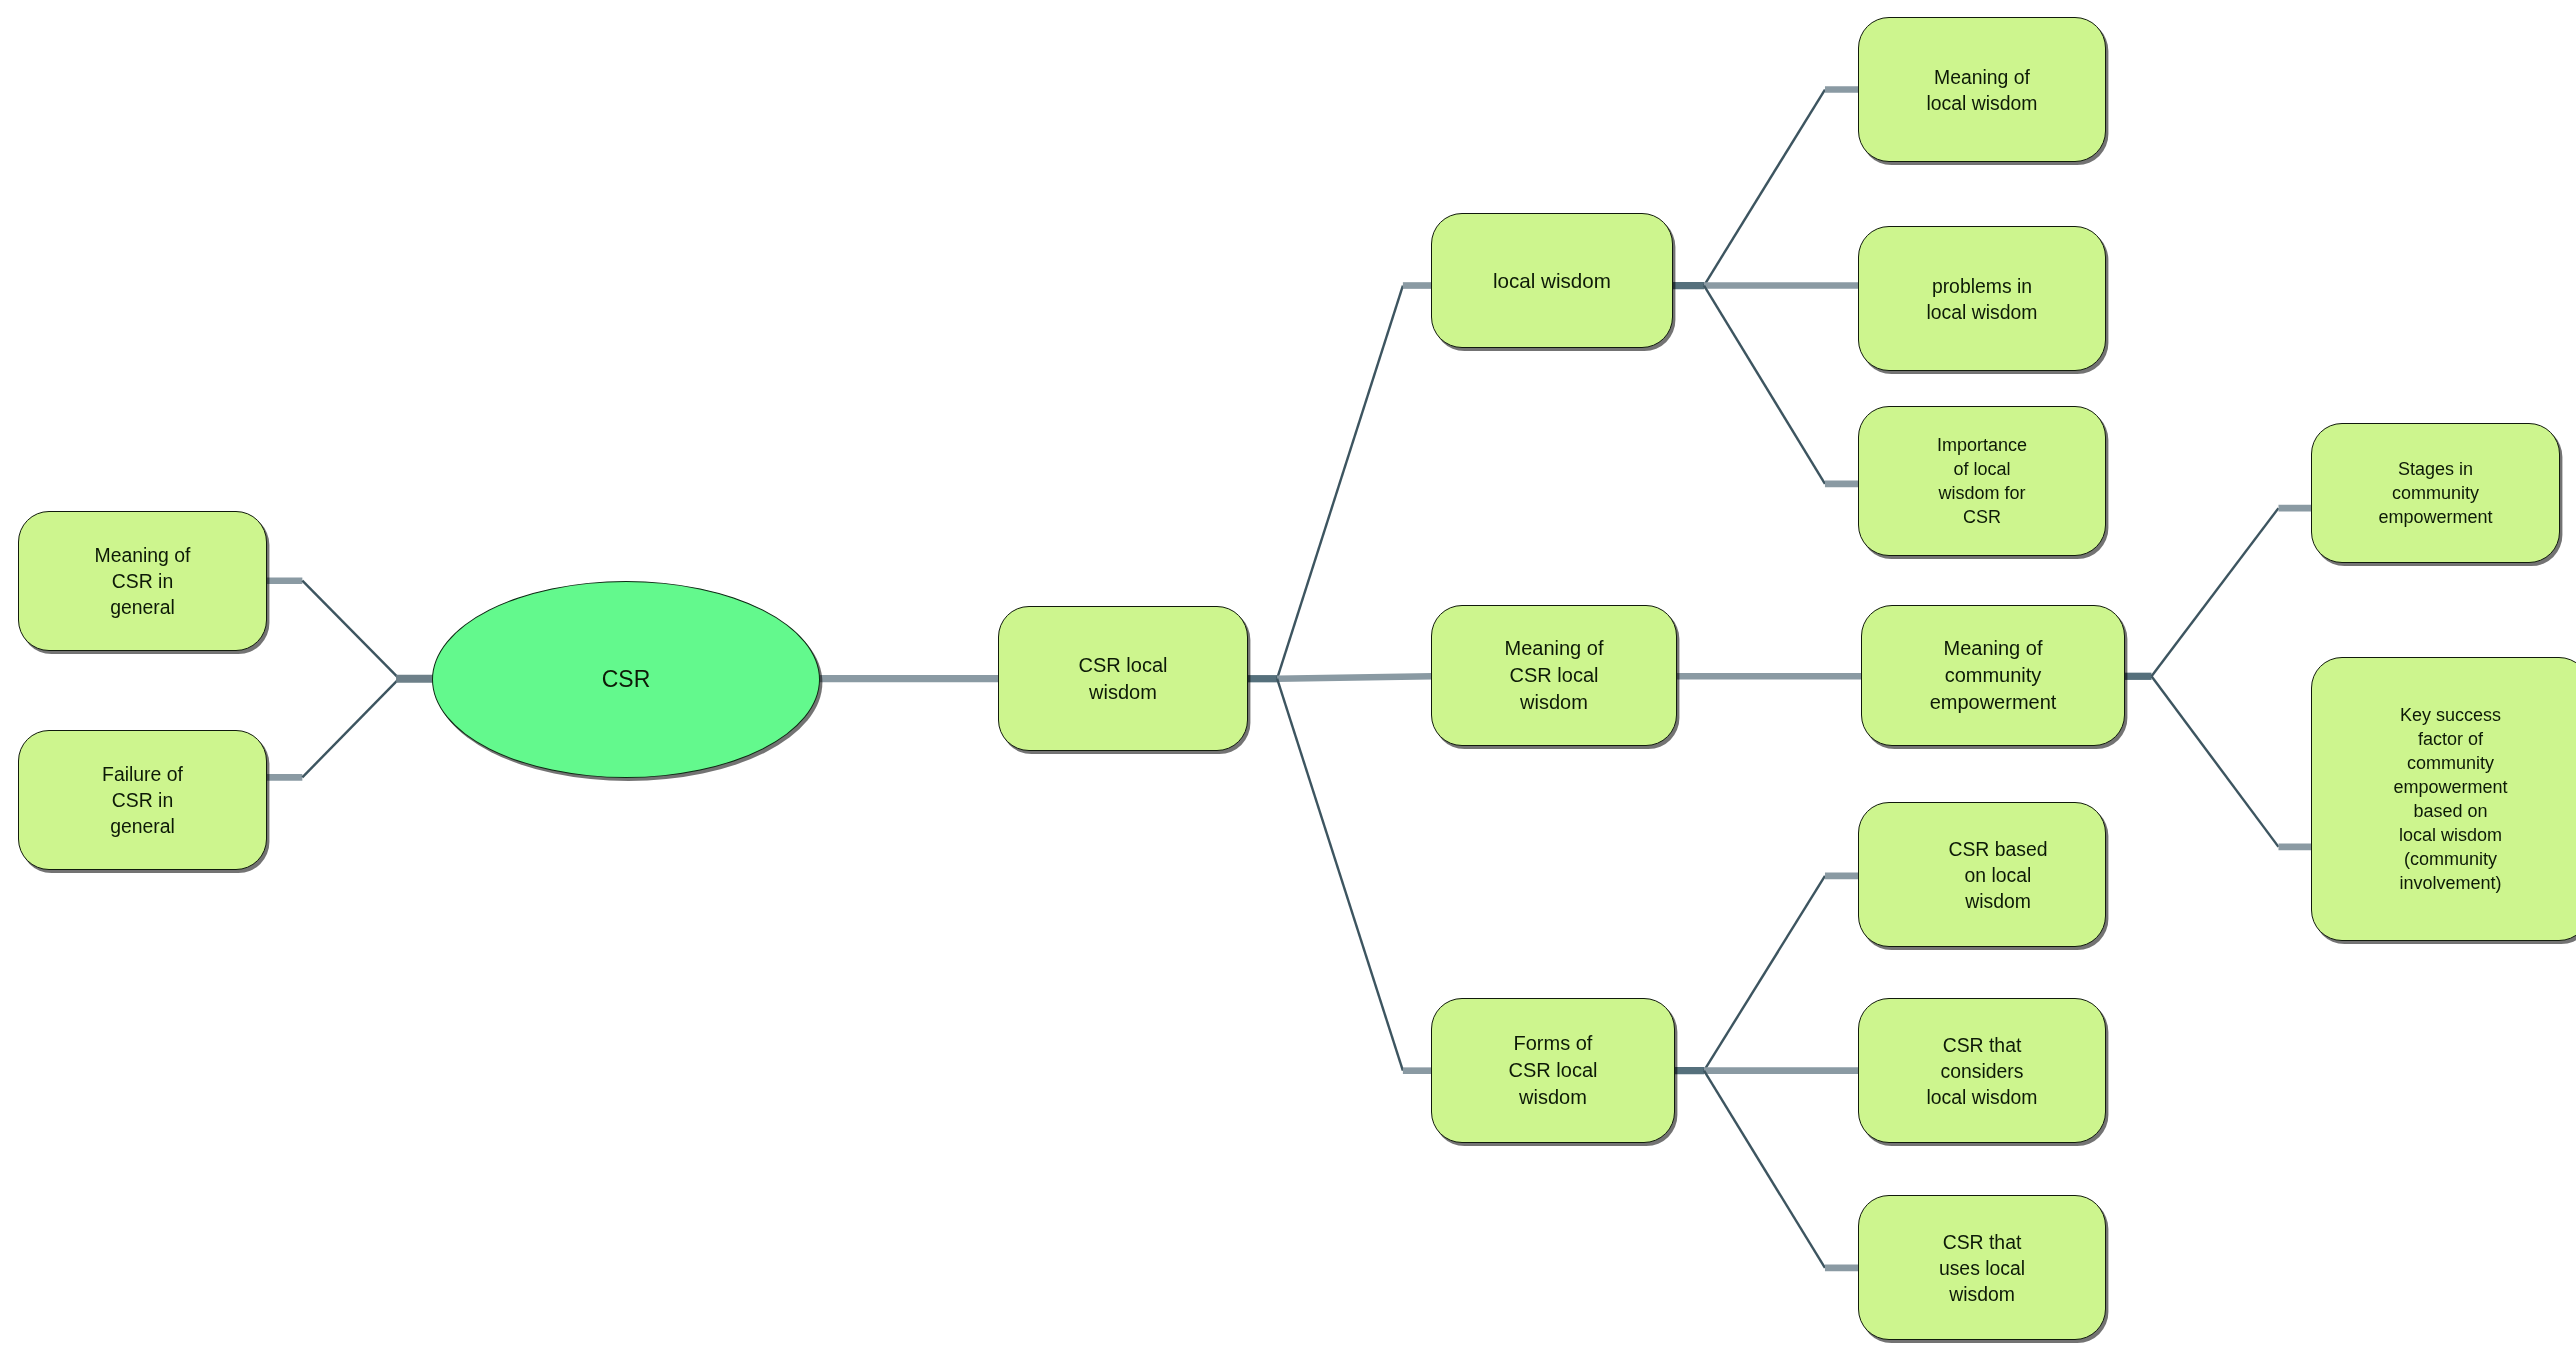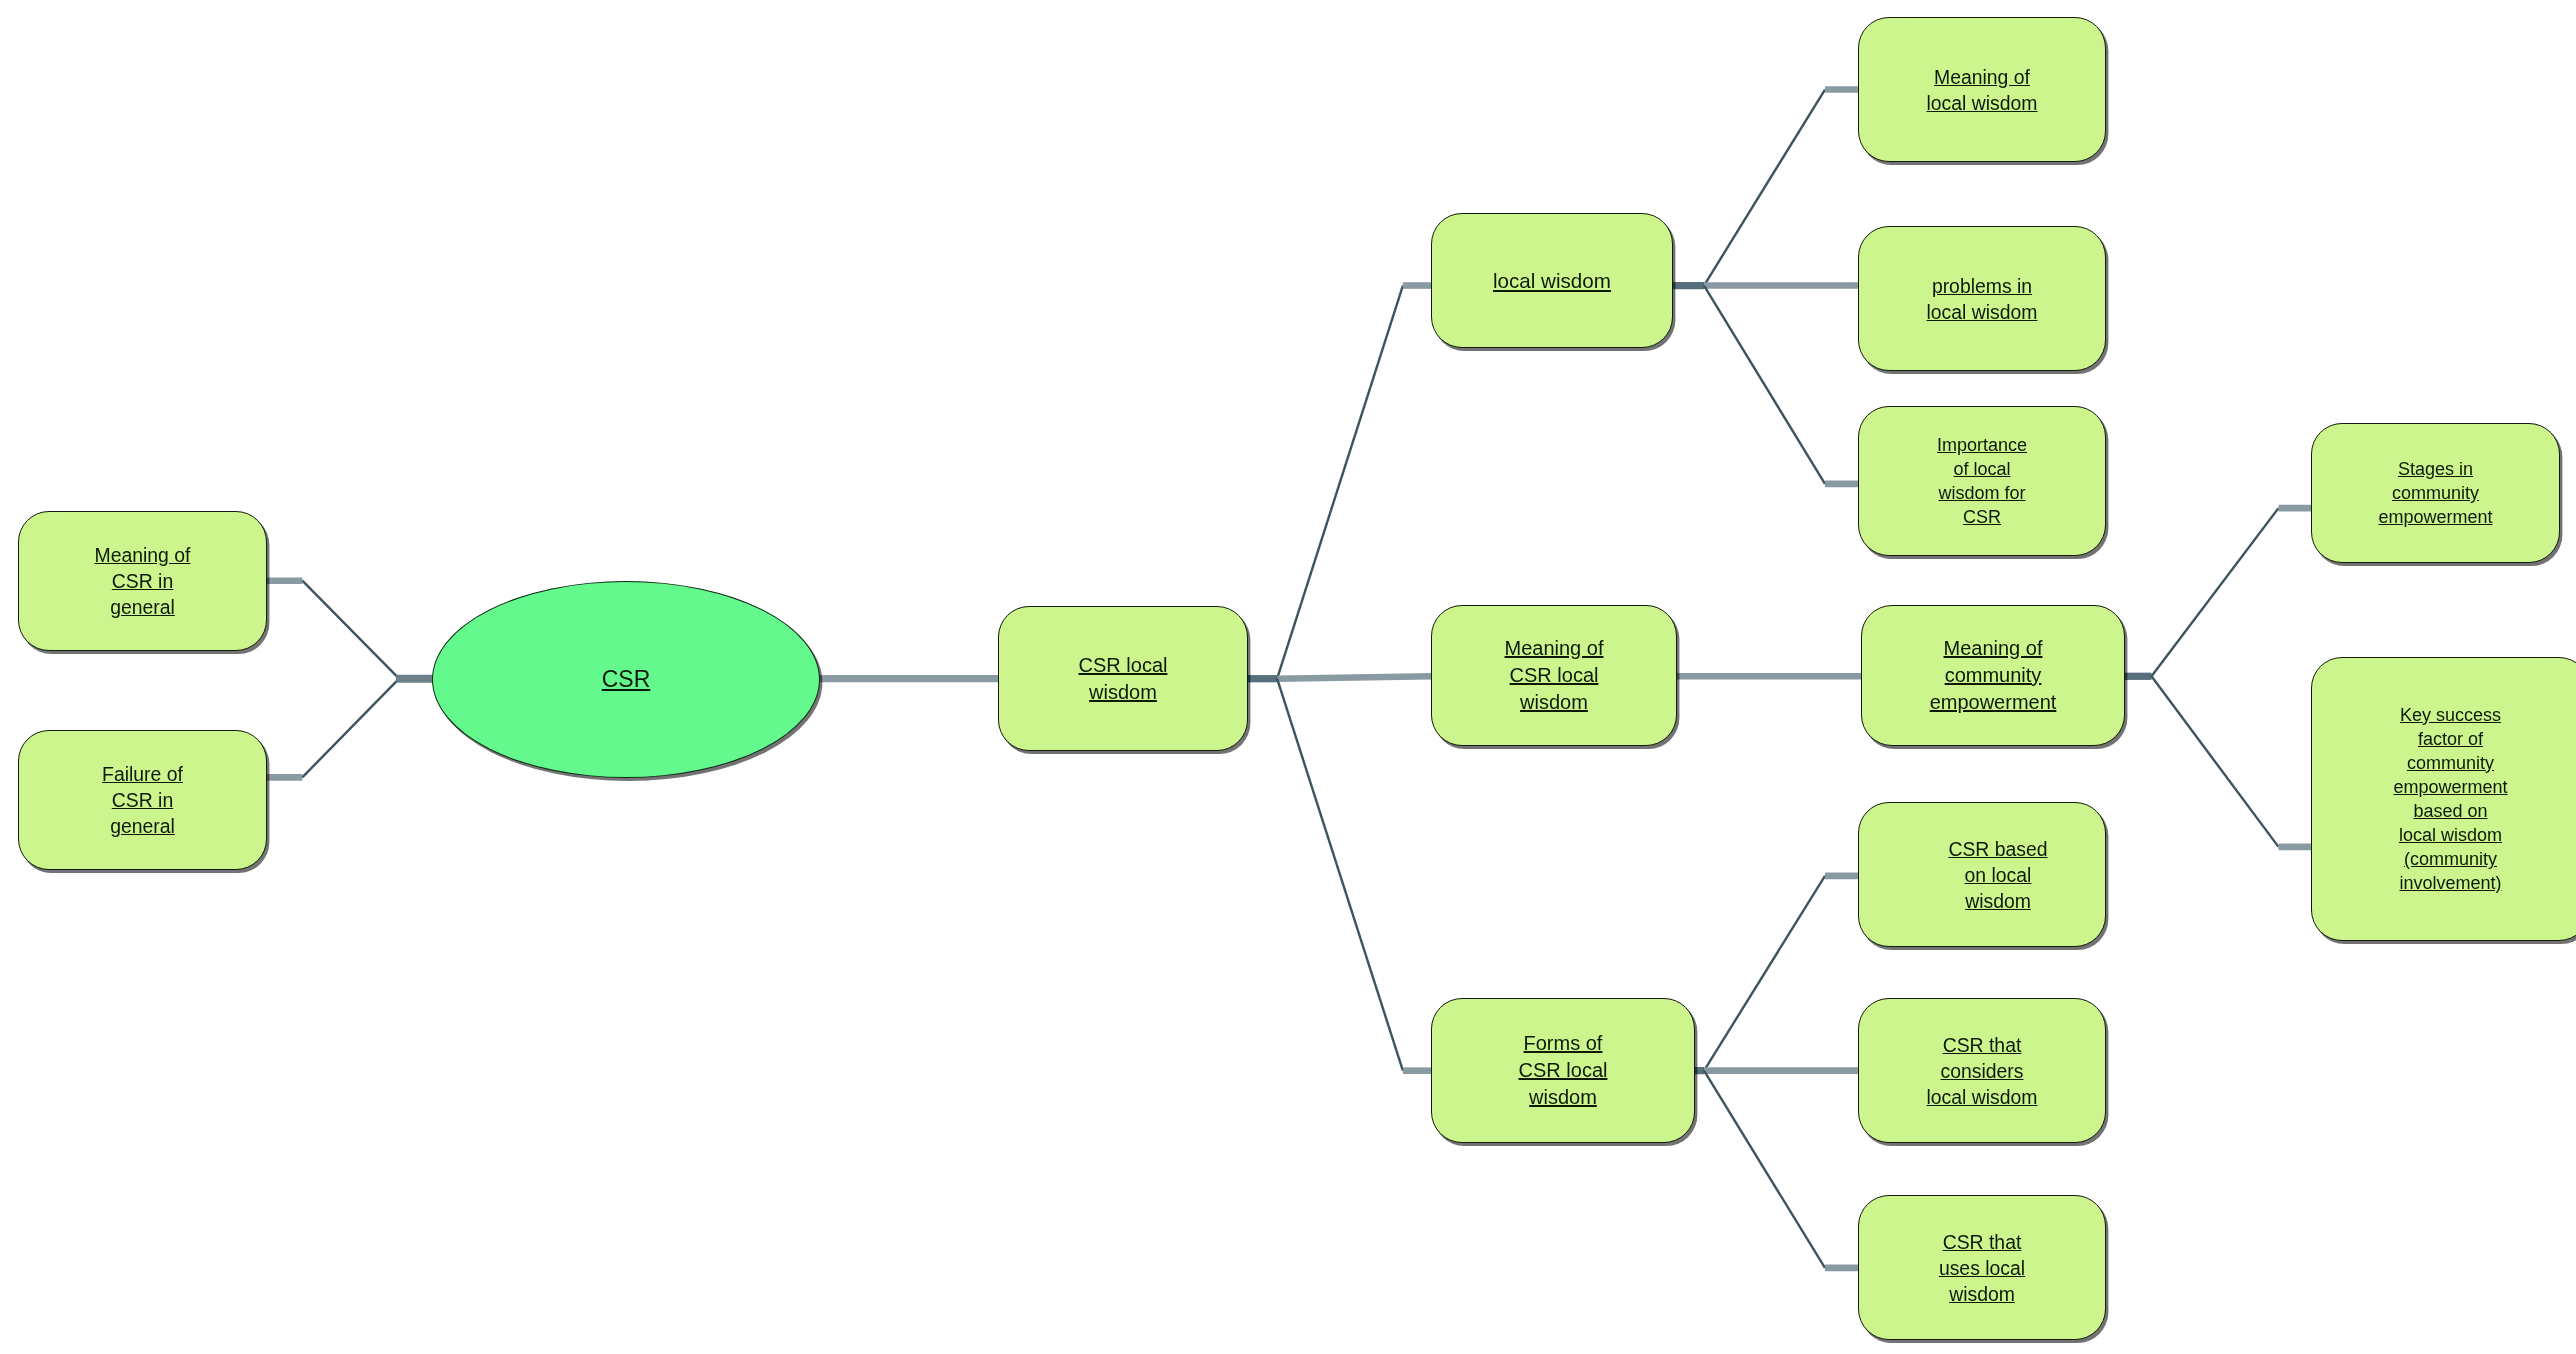--- a/index.html
+++ b/index.html
@@ -35,21 +35,20 @@
     border: 1.8px solid #111a0d;
     border-radius: 31px;
     box-shadow: 2.4px 3px 0 rgba(0,0,0,0.55);
     z-index: 5;
   }
   .node-label {
     display: block;
     white-space: pre-line;
     line-height: 1.34;
     padding: 0 6px;
-    text-decoration: underline;
   }
   .node.ellipse {
     background: #63f98d;
     border-radius: 50%;
     border: 1.8px solid #0e2a14;
   }
   .n-root .node-label { font-size: 23px; }
   .n-lw .node-label   { font-size: 20.6px; }
   .n-mid .node-label  { font-size: 20px; }
   .n-leaf .node-label { font-size: 19.4px; }
@@ -174,21 +173,21 @@
     <span class="node-label">Key success
 factor of
 community
 empowerment
 based on
 local wisdom
 (community
 involvement)</span>
   </div>
 
-  <div class="node n-mid" style="left:1431px; top:998px; width:264px; height:145px;">
+  <div class="node n-mid" style="left:1431px; top:998px; width:244px; height:145px;">
     <span class="node-label">Forms of
 CSR local
 wisdom</span>
   </div>
 
   <div class="node n-leaf" style="left:1858px; top:802px; width:248px; height:145px;padding-left:32px;">
     <span class="node-label">CSR based
 on local
 wisdom</span>
   </div>

